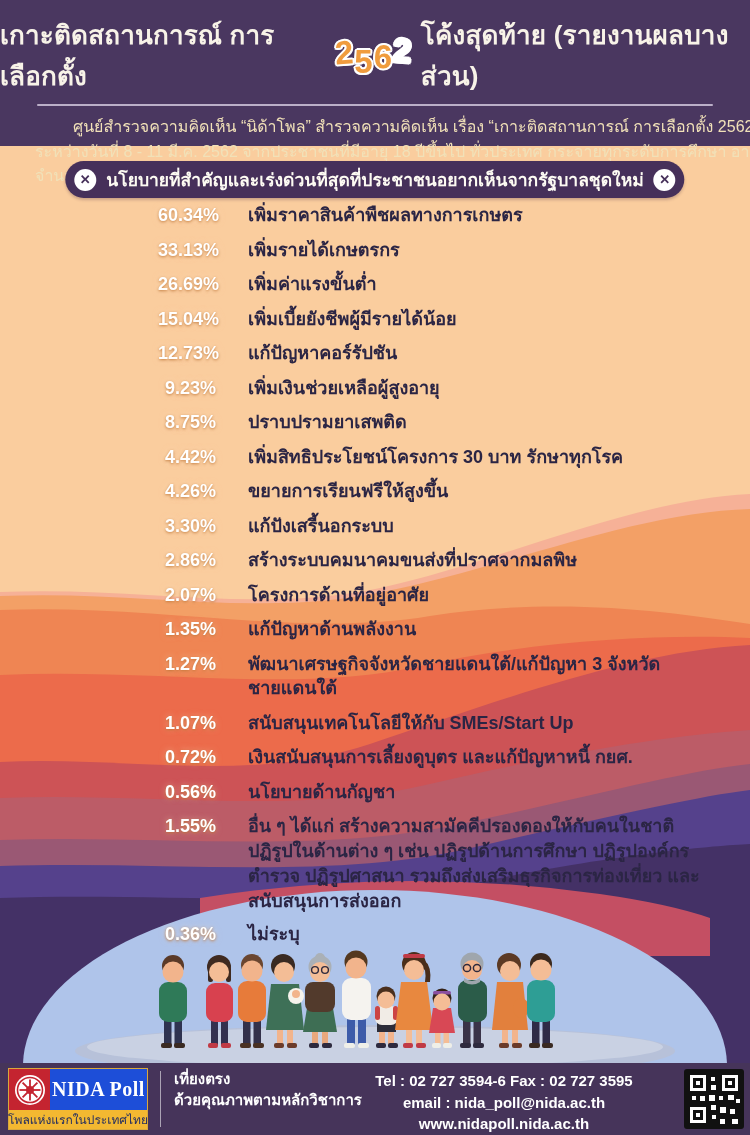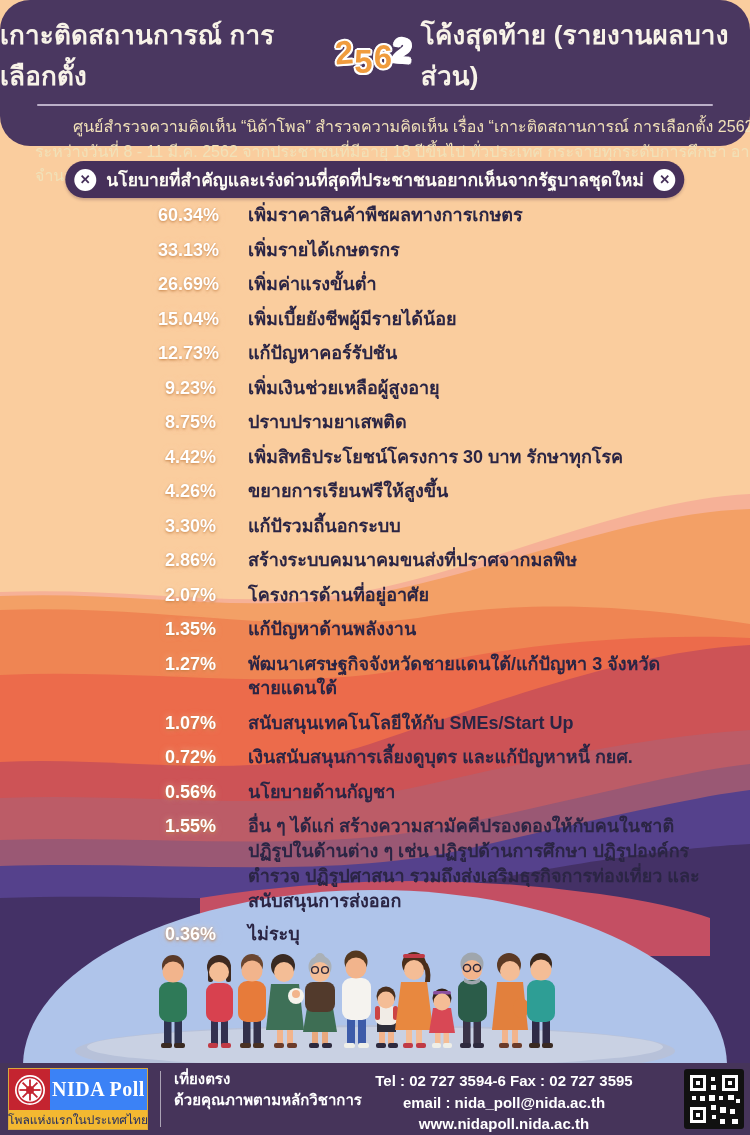--- a/index.html
+++ b/index.html
@@ -1,19 +1,19 @@
 <!DOCTYPE html>
 <html lang="th"><head>
 <meta charset="utf-8">
 <style>
   html,body{margin:0;padding:0;background:#222;}
   .poster{position:relative;width:750px;height:1135px;overflow:hidden;background:#facd9e;
           font-family:"Liberation Sans", sans-serif;margin:0 auto;}
   
-  .hdr{position:absolute;top:0;left:0;width:750px;height:146px;background:#4a3760;z-index:3;border-radius:30px;}
+  .hdr{position:absolute;top:0;left:0;width:750px;height:146px;background:#4a3760;z-index:3;}
   .hdr h1{margin:0;padding-top:14px;display:flex;align-items:center;justify-content:center;gap:9px;
           color:#f8f3e8;font-size:26px;font-weight:bold;letter-spacing:.2px;}
   .yr{display:flex;align-items:center;gap:1px;}
   .yr span{display:inline-block;font-weight:800;font-size:33px;line-height:1;
     text-shadow:-2px 0 0 #fff,2px 0 0 #fff,0 -2px 0 #fff,0 2px 0 #fff,
                 -1.5px -1.5px 0 #fff,1.5px 1.5px 0 #fff,-1.5px 1.5px 0 #fff,1.5px -1.5px 0 #fff;}
   .y0{color:#f09c3e;transform:translateY(-3px) rotate(-4deg);}
   .y1{color:#f09c3e;transform:translateY(6px);}
   .y2{color:#f09c3e;transform:translateY(1px) rotate(2deg);}
   .y3{color:#fff;transform:translateY(-5px) rotate(4deg);
@@ -34,21 +34,21 @@
   .pct{flex:none;width:58px;text-align:right;color:#fff;font-weight:bold;font-size:18px;line-height:24.5px;
        text-shadow:0 1px 3px rgba(186,108,44,.85),0 0 6px rgba(255,232,200,.5);}
   .lbl{margin-left:32px;color:#2b2544;font-weight:bold;font-size:18px;line-height:24.5px;}
   .row.multi{margin-top:2px;margin-bottom:8px;}
   .row.multi .lbl{line-height:25px;max-width:470px;}
   
   .bg{position:absolute;top:146px;left:0;z-index:1;}
   
   .ftr{position:absolute;top:1063px;left:0;width:750px;height:72px;background:#46345a;z-index:7;}
   .logo{position:absolute;left:8px;top:5px;width:140px;height:62px;border:1px solid #d9a83c;box-sizing:border-box;}
-  .logo-top{height:41px;background:#3b82f6;display:flex;}
+  .logo-top{height:41px;background:#1d4ed8;display:flex;}
   .logo-emblem{flex:none;width:41px;height:41px;background:#c42430;display:flex;align-items:center;justify-content:center;}
   .logo-name{flex:1;display:flex;align-items:center;justify-content:center;color:#fff;
              font-family:"Liberation Serif", serif;font-weight:bold;font-size:20px;letter-spacing:.5px;}
   .logo-banner{height:19px;background:#f3b831;color:#232d60;font-size:12px;font-weight:normal;
                display:flex;align-items:center;justify-content:center;white-space:nowrap;}
   .vdiv{position:absolute;left:160px;top:8px;width:1px;height:56px;background:rgba(255,255,255,.55);}
   .tagline{position:absolute;left:174px;top:5px;color:#fff;font-size:15px;line-height:21px;font-weight:bold;}
   .contact{position:absolute;right:76px;top:7px;width:340px;text-align:center;color:#fff;
            font-size:15px;line-height:21.5px;font-weight:bold;}
   .qr{position:absolute;right:6px;top:6px;width:60px;height:60px;}
@@ -271,21 +271,21 @@
     <div class="row">
         <span class="pct">4.42%</span>
         <span class="lbl">เพิ่มสิทธิประโยชน์โครงการ 30 บาท รักษาทุกโรค</span>
       </div>
     <div class="row">
         <span class="pct">4.26%</span>
         <span class="lbl">ขยายการเรียนฟรีให้สูงขึ้น</span>
       </div>
     <div class="row">
         <span class="pct">3.30%</span>
-        <span class="lbl">แก้ปัรวมถี้นอกระบบ</span>
+        <span class="lbl">แก้ปังเสรี้นอกระบบ</span>
       </div>
     <div class="row">
         <span class="pct">2.86%</span>
         <span class="lbl">สร้างระบบคมนาคมขนส่งที่ปราศจากมลพิษ</span>
       </div>
     <div class="row">
         <span class="pct">2.07%</span>
         <span class="lbl">โครงการด้านที่อยู่อาศัย</span>
       </div>
     <div class="row">

